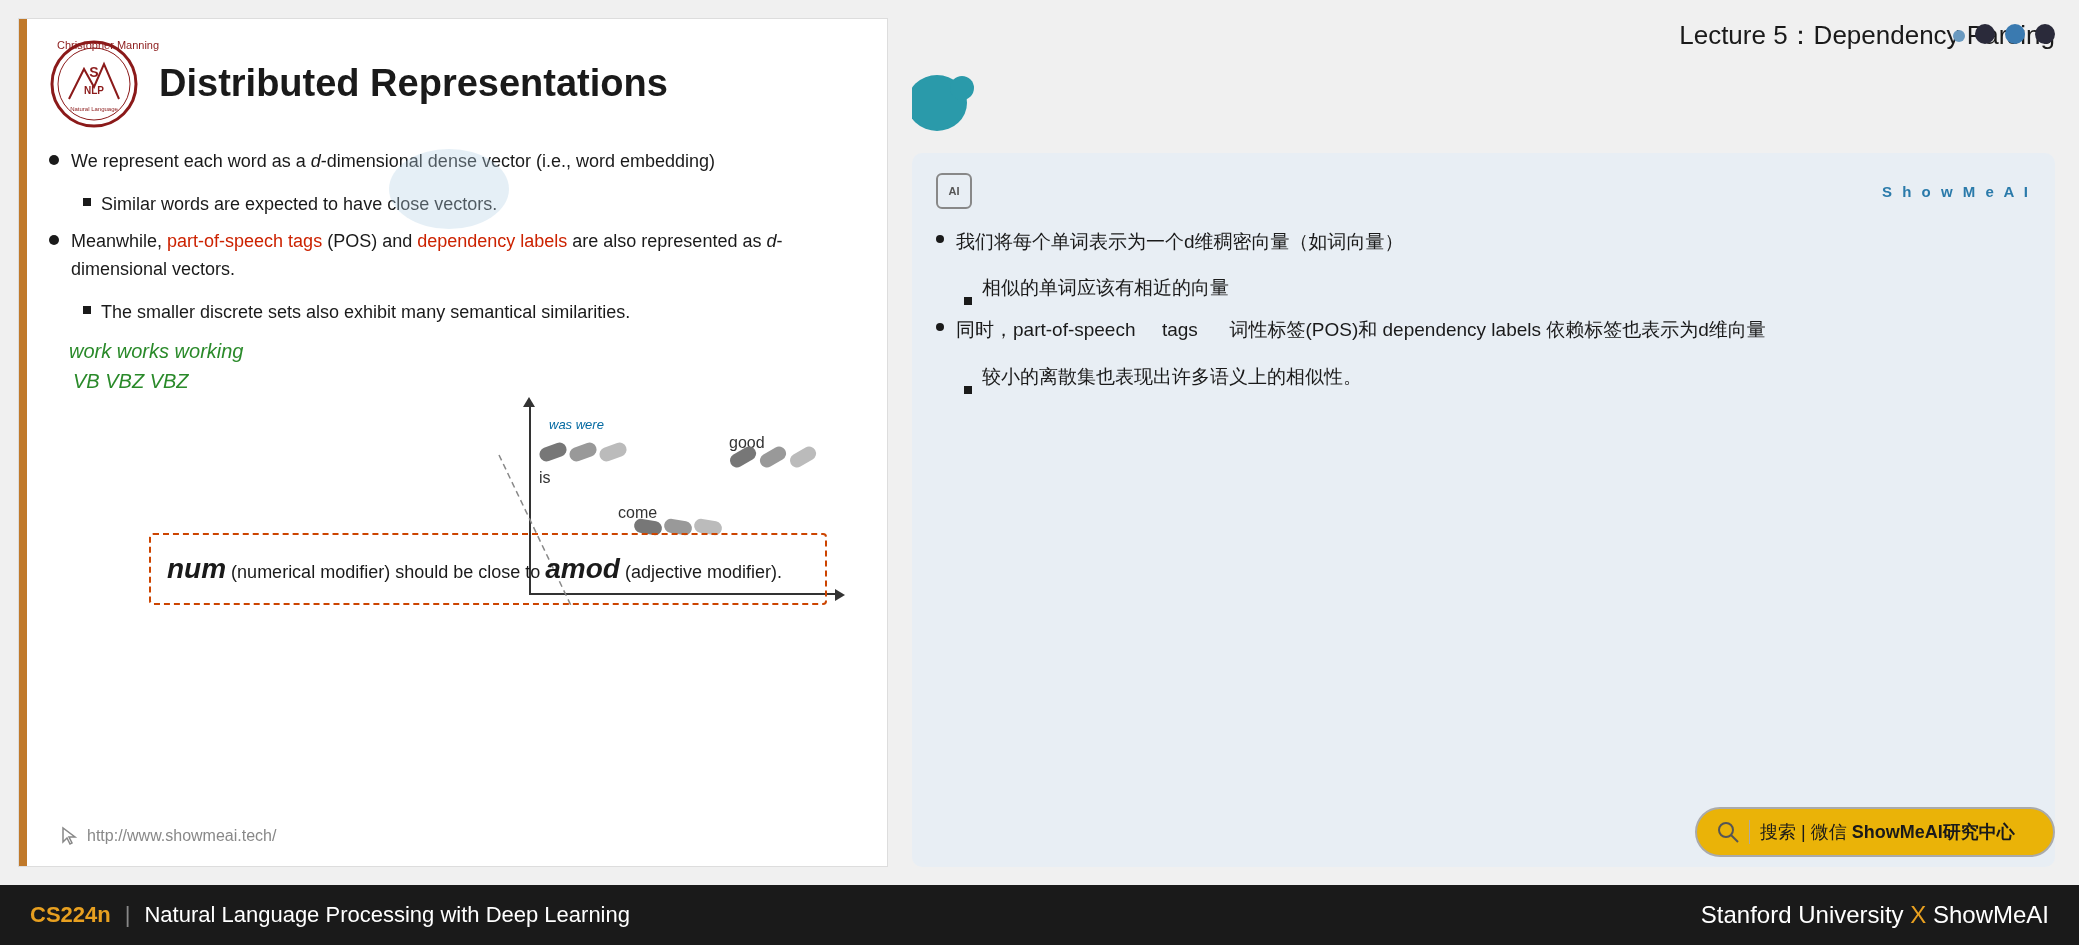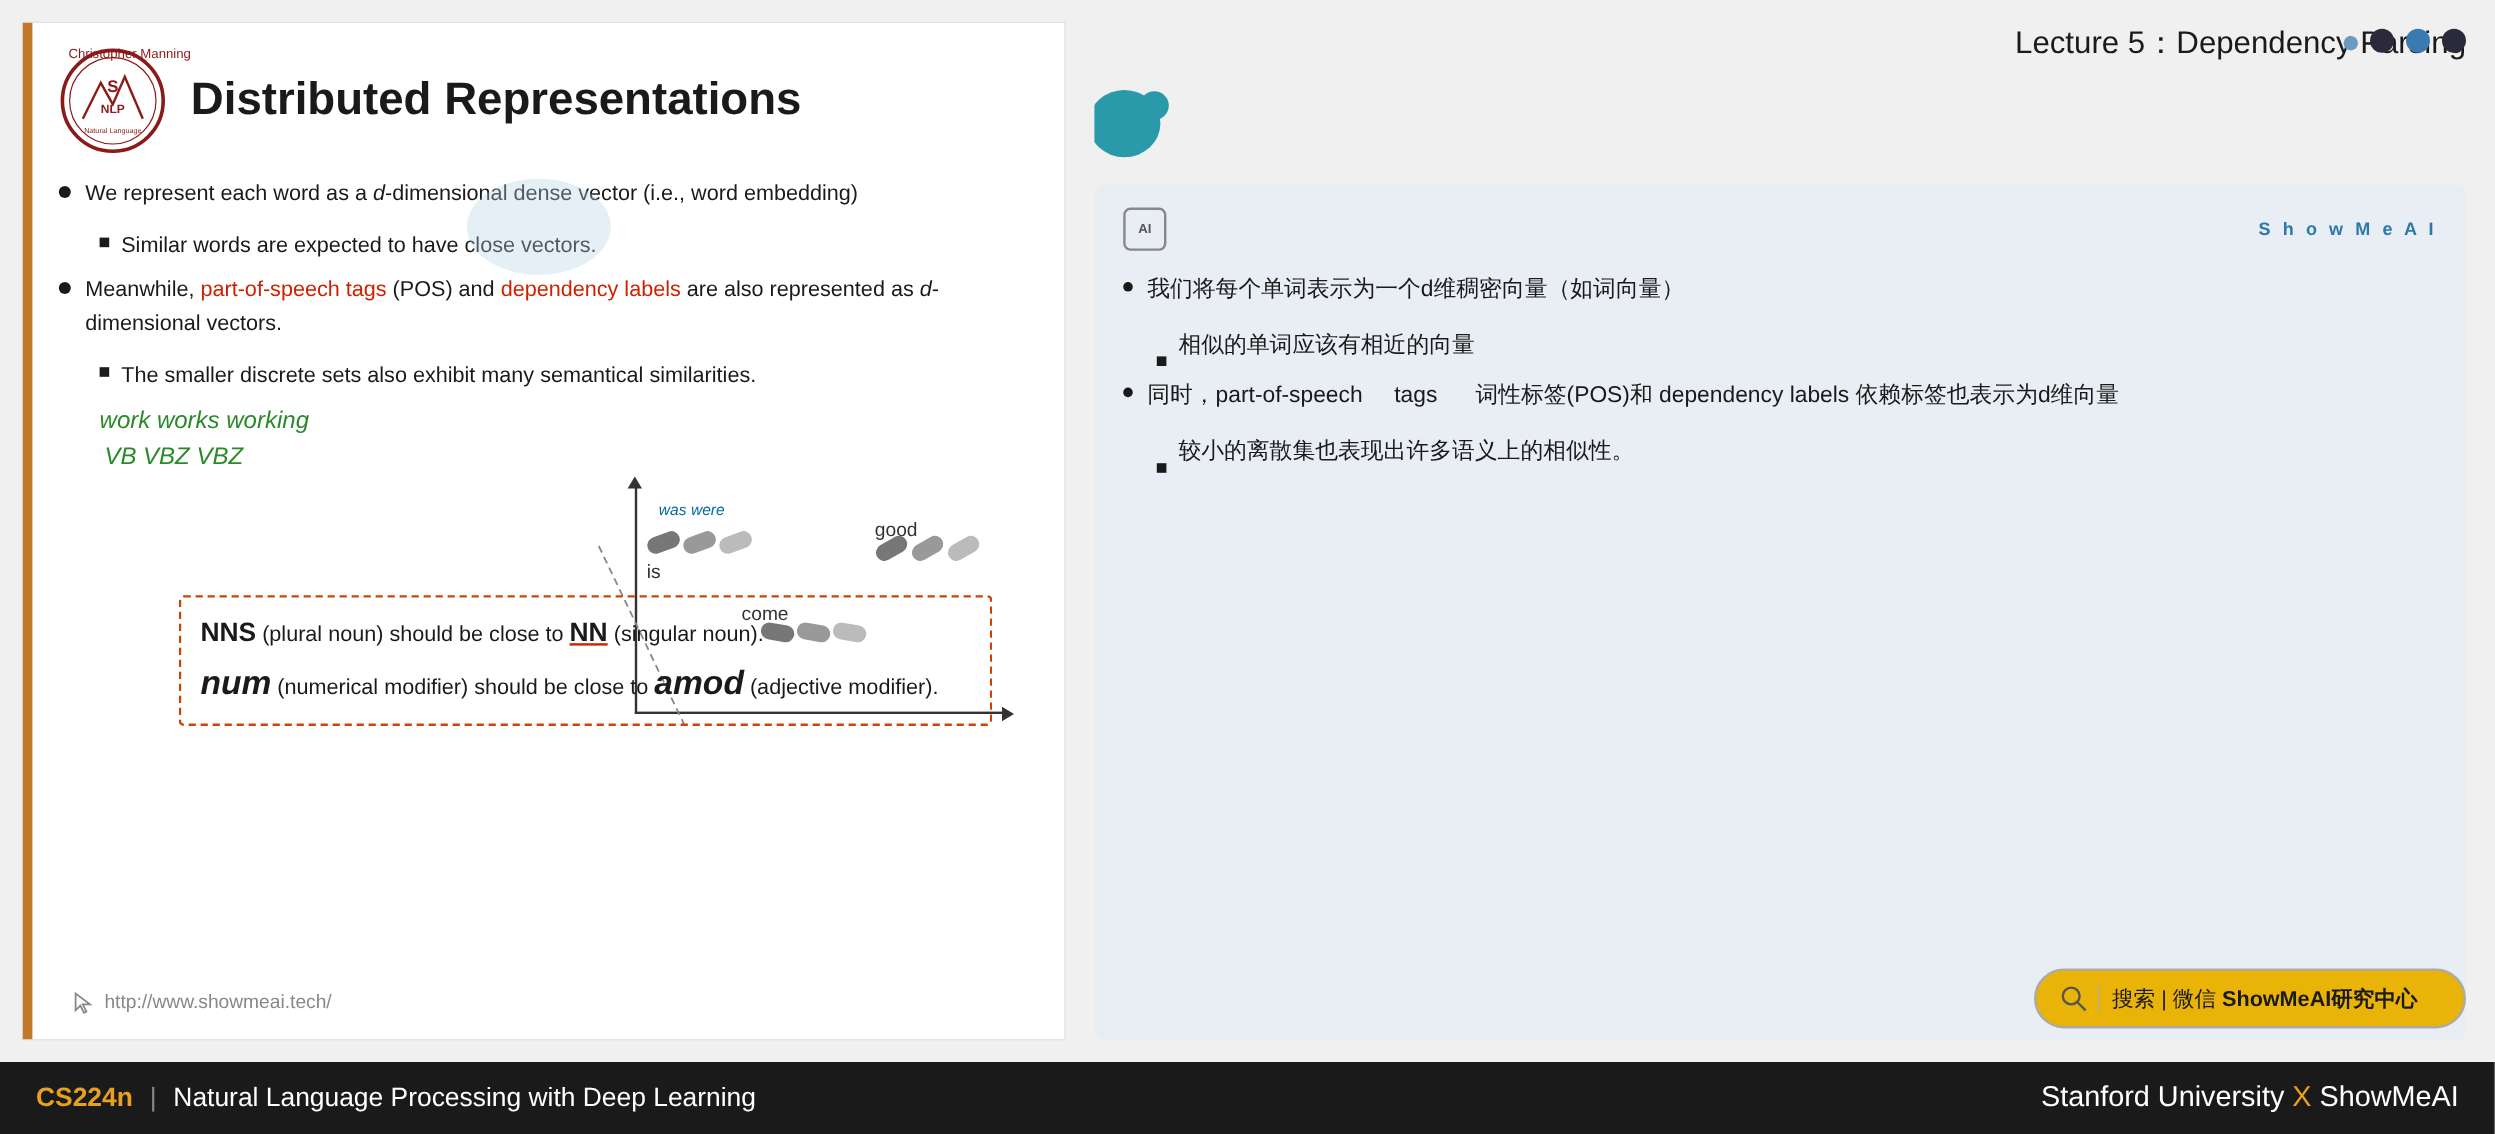--- a/index.html
+++ b/index.html
@@ -480,21 +480,21 @@
           <div>
             Meanwhile, <span class="red-text">part-of-speech tags</span> (POS) and <span class="red-text">dependency labels</span>
             are also represented as <span class="italic-text">d</span>-dimensional vectors.
           </div>
         </div>
         <div class="bullet-sub">
           <div class="bullet-square"></div>
           <div>The smaller discrete sets also exhibit many semantical similarities.</div>
         </div>
 
-        <div style="position:relative; height: 60px; margin-left: 34px; text-decoration: underline;">
+        <div style="position:relative; height: 60px; margin-left: 20px; text-decoration: underline;">
           <span class="handwriting-green" style="top:0; left:0;">work   works   working</span>
           <span class="handwriting-green" style="top:30px; left:4px;">VB      VBZ     VBZ</span>
         </div>
 
         <div class="diagram-area">
 
           <div class="axis-line-v"></div>
           <div class="arrow-up"></div>
 
           <div class="axis-line-h"></div>
@@ -524,23 +524,20 @@
             <div class="pill" style="background:#777; transform:rotate(-30deg);"></div>
             <div class="pill" style="background:#999; transform:rotate(-30deg);"></div>
             <div class="pill" style="background:#bbb; transform:rotate(-30deg);"></div>
           </div>
 
           <svg class="dashed-line-svg" width="870" height="200">
             <line x1="450" y1="50" x2="560" y2="280" stroke="#888" stroke-width="1.5" stroke-dasharray="6,4"></line>
           </svg>
 
           <div class="dashed-box">
-            <div class="dashed-box-text">
-              <span class="nns-text">NNS</span> (plural noun) should be close to <span class="nn-text underline-red">NN</span> (singular noun).
-            </div>
             <div class="dashed-box-text">
               <span class="num-text">num</span> (numerical modifier) should be close to <span class="amod-text">amod</span> (adjective modifier).
             </div>
           </div>
 
         </div>
 
       </div>
 
       <div class="url-line">

